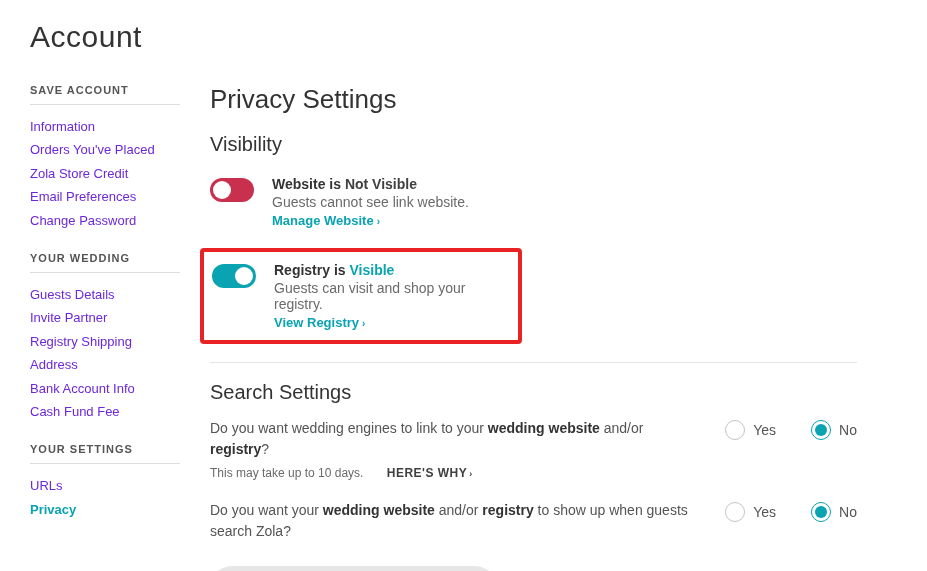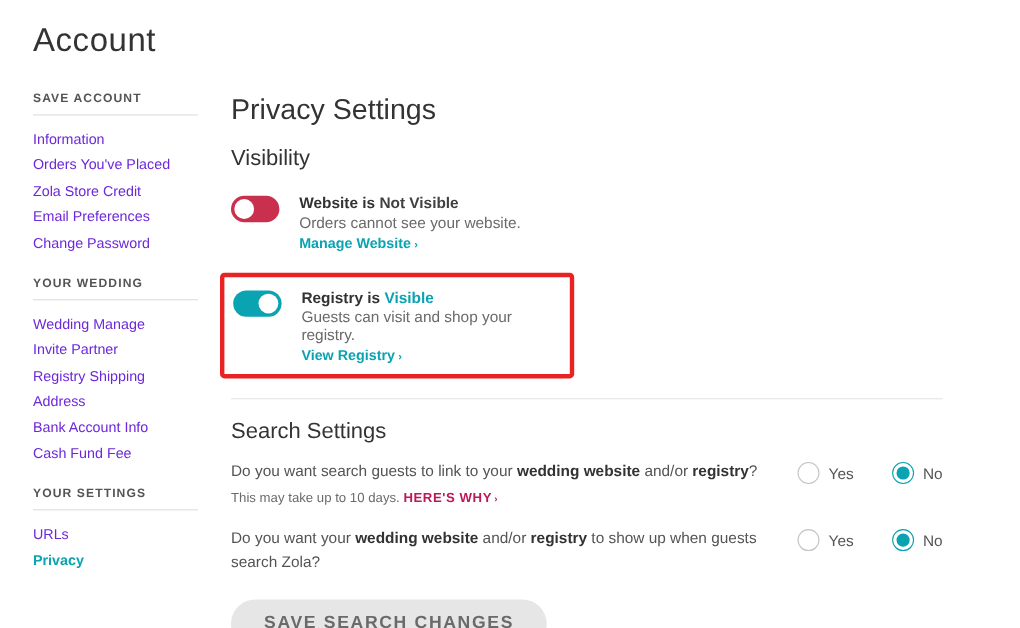--- a/index.html
+++ b/index.html
@@ -30,21 +30,21 @@
 .vis-status-off { color: #404040; font-weight: 700; }
 .vis-status-on { color: #0aa3b1; font-weight: 700; }
 .vis-desc { color: #6a6a6a; margin-bottom: 2px; }
 .vis-link { color: #0aa3b1; font-weight: 700; font-size: 13px; cursor: pointer; }
 .vis-caret { font-size: 10px; margin-left: 3px; }
 .divider { border: none; border-top: 1px solid #e5e5e5; margin: 18px 0; }
 .search-q { display: flex; align-items: flex-start; justify-content: space-between; gap: 20px; margin-bottom: 18px; }
 .search-q-text { font-size: 14px; color: #545454; flex: 1; line-height: 1.5; }
 .search-q-text b { color: #333; font-weight: 700; }
 .search-note { font-size: 12px; color: #6a6a6a; margin-top: 4px; }
-.search-note a { color: #be185d; font-weight: 600; text-decoration: none; cursor: pointer; letter-spacing: 0.5px; }
+.search-note a { color: #404040; font-weight: 600; text-decoration: none; cursor: pointer; letter-spacing: 0.5px; margin-left: 20px; }
 .note-caret { font-size: 9px; margin-left: 2px; }
 .radio-group { display: flex; gap: 35px; align-items: center; flex-shrink: 0; padding-top: 2px; }
 .radio-opt { display: flex; align-items: center; gap: 8px; cursor: pointer; }
 .radio { width: 20px; height: 20px; border-radius: 50%; border: 1.5px solid #c4c4c4; display: flex; align-items: center; justify-content: center; }
 .radio.sel { border-color: #0aa3b1; }
 .radio-dot { width: 12px; height: 12px; border-radius: 50%; background: #0aa3b1; }
 .radio-label { font-size: 14px; color: #545454; }
 .save-btn { background: #e6e6e6; color: #6a6a6a; border: none; border-radius: 22px; padding: 13px 30px; font-size: 16px; font-weight: 700; letter-spacing: 1.5px; cursor: pointer; margin-top: 6px; }
 </style>
 </head>
@@ -62,21 +62,21 @@
         <a class="sb-item">Information</a>
         <a class="sb-item">Orders You've Placed</a>
         <a class="sb-item">Zola Store Credit</a>
         <a class="sb-item">Email Preferences</a>
         <a class="sb-item">Change Password</a>
       </div>
 
       <div class="sb-group">
         <div class="sb-heading">YOUR WEDDING</div>
         <hr class="sb-hr">
-        <a class="sb-item">Wedding Manage</a>
+        <a class="sb-item">Guests Details</a>
         <a class="sb-item">Invite Partner</a>
         <a class="sb-item">Registry Shipping Address</a>
         <a class="sb-item">Bank Account Info</a>
         <a class="sb-item">Cash Fund Fee</a>
       </div>
 
       <div class="sb-group">
         <div class="sb-heading">YOUR SETTINGS</div>
         <hr class="sb-hr">
         <a class="sb-item">URLs</a>
@@ -91,21 +91,21 @@
 
       <div class="vis-item">
         <div class="toggle off">
           <div class="toggle-knob"></div>
         </div>
         <div class="vis-text">
           <div class="vis-headline">
             <span class="vis-label">Website is</span>
             <span class="vis-status-off">Not Visible</span>
           </div>
-          <div class="vis-desc">Orders cannot see your website.</div>
+          <div class="vis-desc">Guests cannot see link website.</div>
           <span class="vis-link">
             <span>Manage Website</span><span class="vis-caret">›</span>
           </span>
         </div>
       </div>
 
       <div class="vis-item highlight">
         <div class="toggle on">
           <div class="toggle-knob"></div>
         </div>
@@ -121,21 +121,21 @@
         </div>
       </div>
 
       <hr class="divider">
 
       <h3 class="subsection-title">Search Settings</h3>
 
       <div class="search-q">
         <div class="search-q-text">
           <span>
-            <span>Do you want search guests to link to your </span><b>wedding website</b><span> and/or </span><b>registry</b><span>?</span>
+            <span>Do you want wedding engines to link to your </span><b>wedding website</b><span> and/or </span><b>registry</b><span>?</span>
           </span>
           <div class="search-note">
             <span>This may take up to 10 days. </span><a><span>HERE'S WHY</span><span class="note-caret">›</span></a>
           </div>
         </div>
         <div class="radio-group">
           <label class="radio-opt">
             <span class="radio"></span>
             <span class="radio-label">Yes</span>
           </label>

